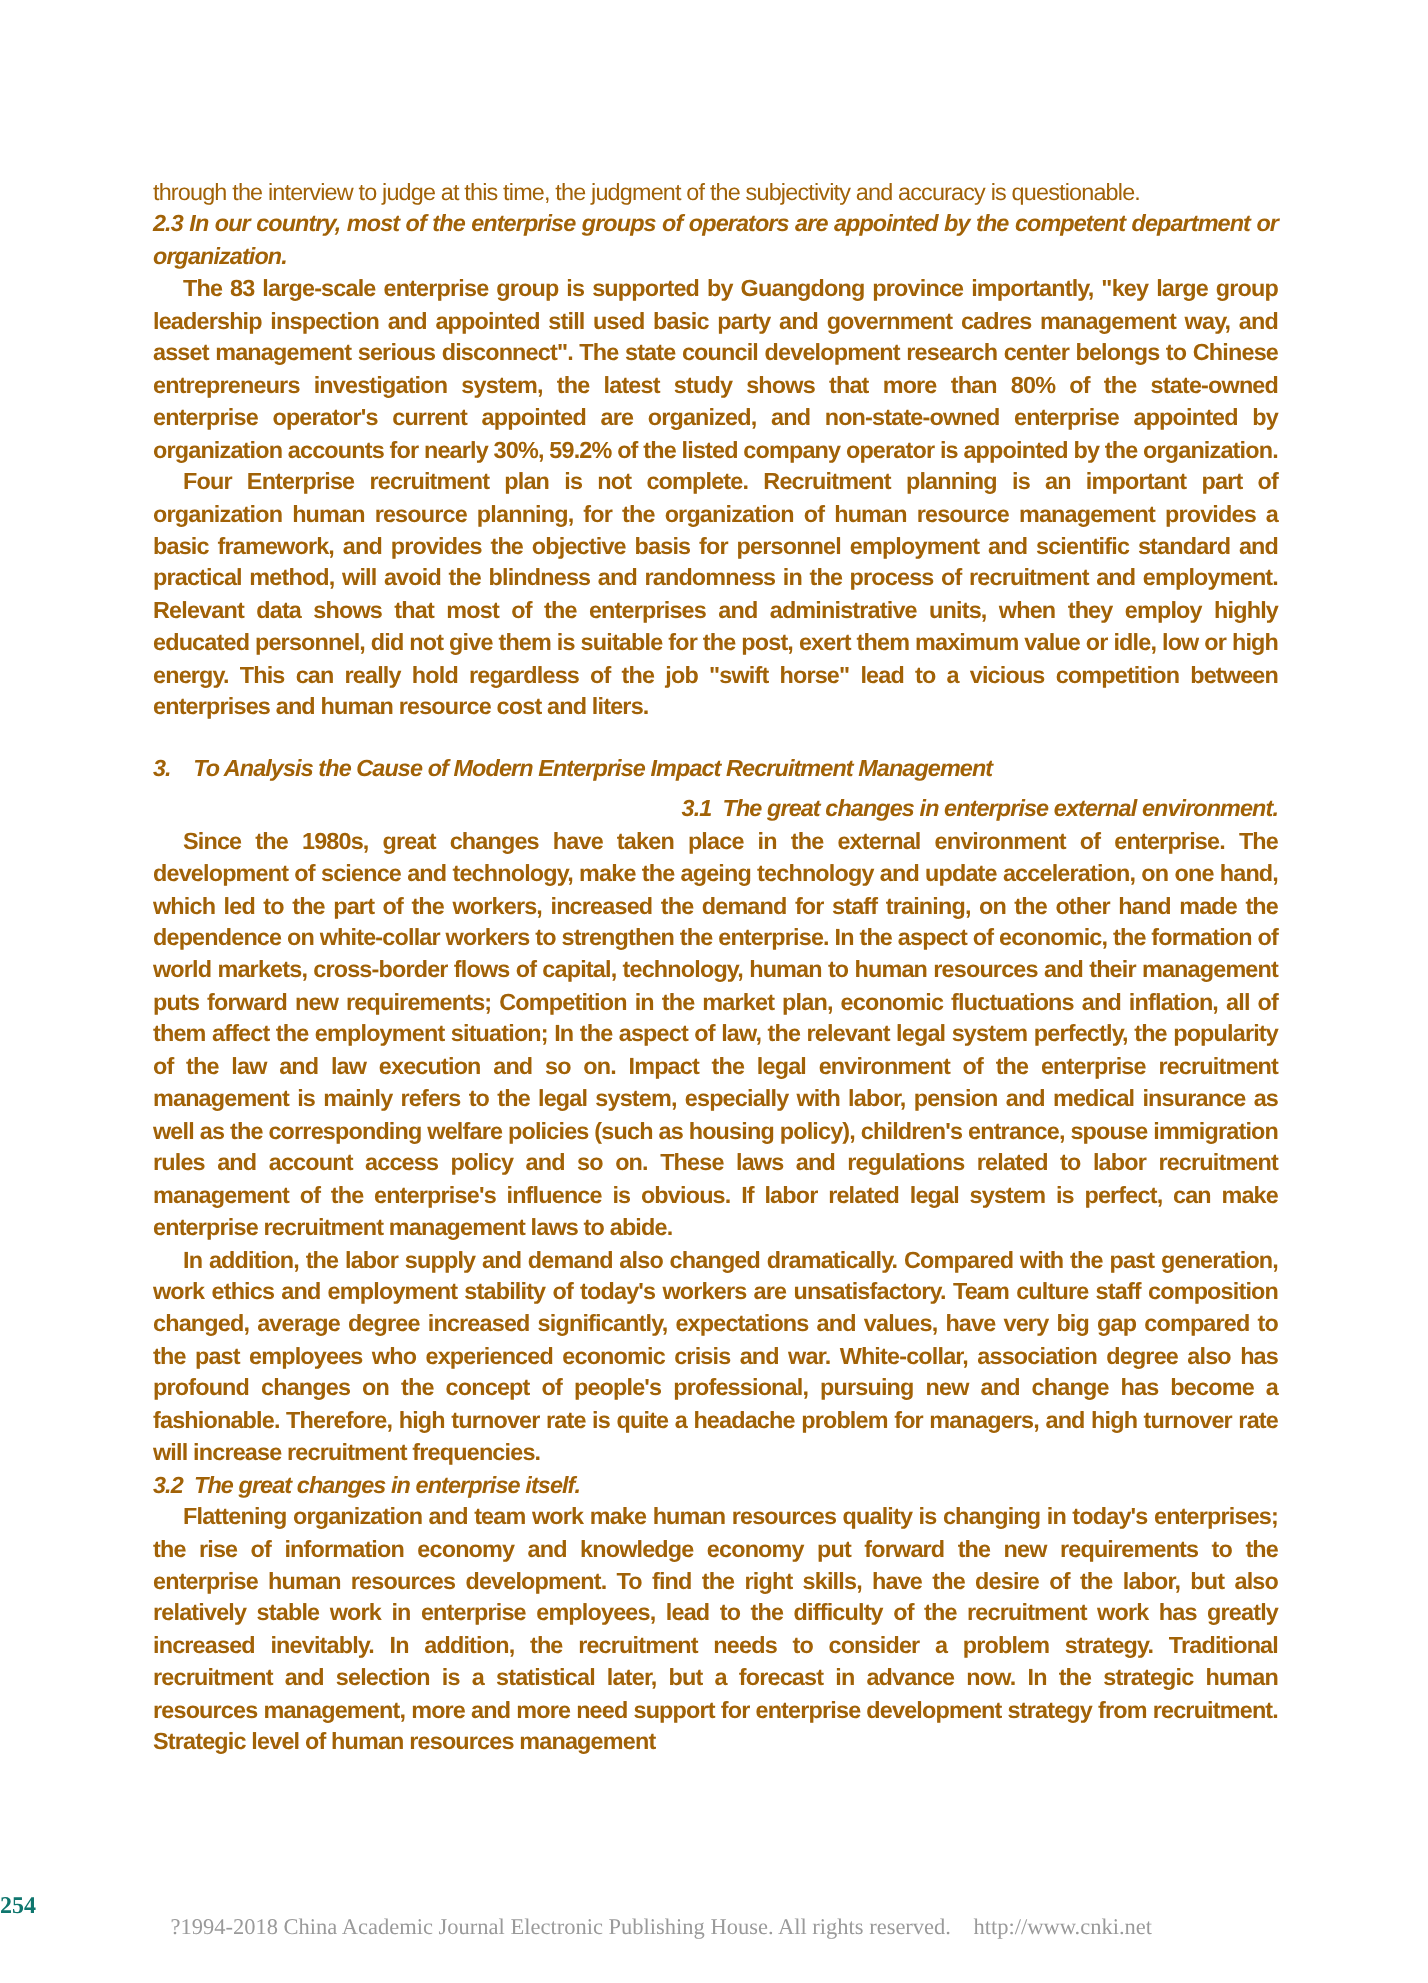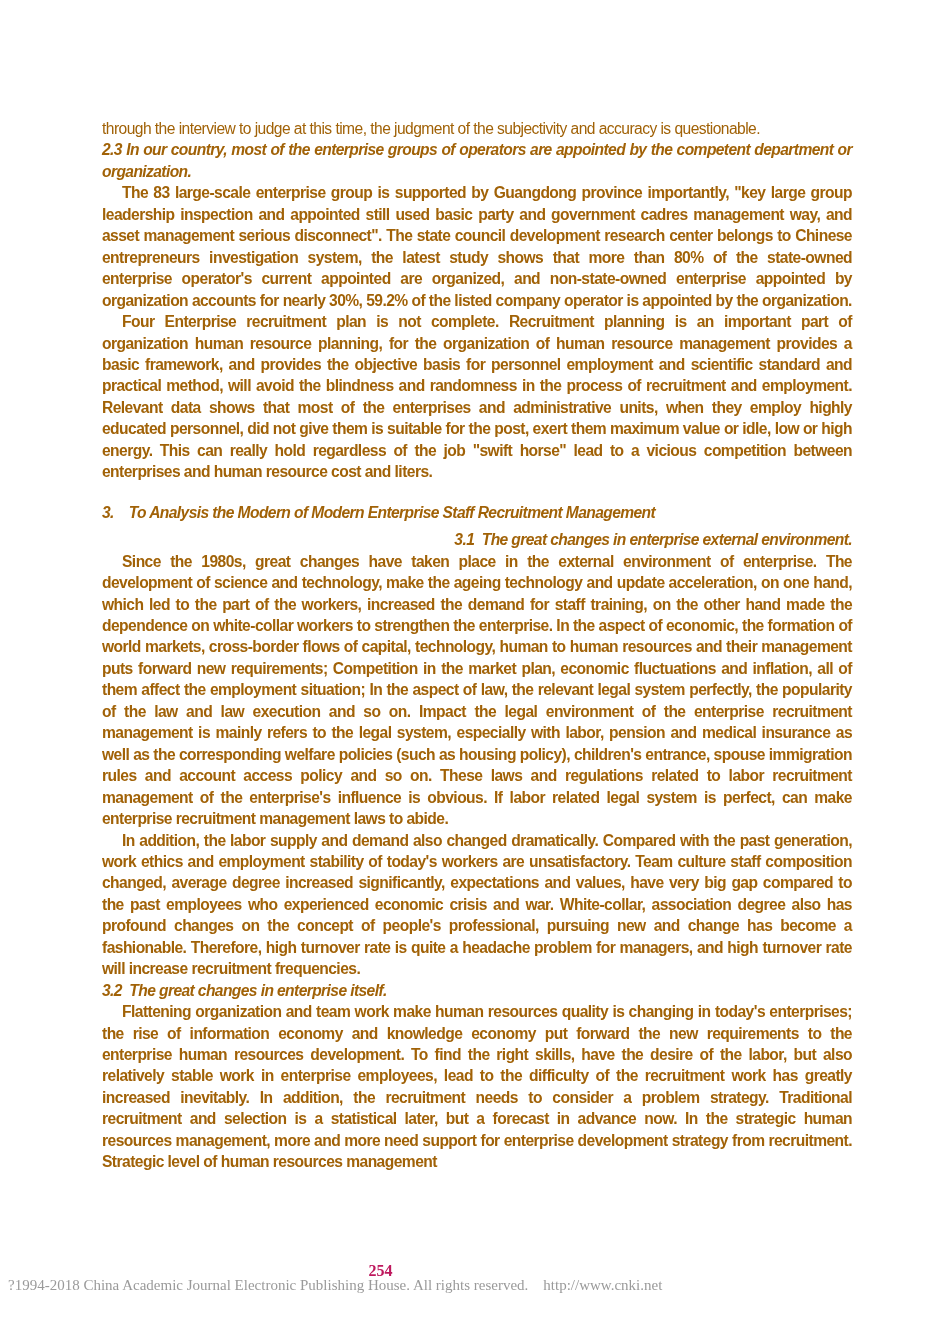--- a/index.html
+++ b/index.html
@@ -13,38 +13,38 @@
     text-align: justify;
     letter-spacing: -0.55px;
     word-spacing: 0px;
   }
   .p.indent { text-indent: 20px; font-weight: bold; }
   .h { font-weight: bold; text-align: left; letter-spacing: -0.6px; font-style: italic; }
   .h.justify { text-align: justify; }
   .sec { margin-top: 19px; margin-bottom: 6px; }
   .sub31 { margin-top: 0px; text-align: right; }
   .footer-num {
-    position: absolute; top: 1262px; left: 0; width: 761px; text-align: center;
-    font-family: "Liberation Serif", serif; font-weight: bold; font-size: 16px; color: #be185d;
+    position: absolute; top: 1262px; left: 0; width: 761px; 
+    font-family: "Liberation Serif", serif; font-weight: bold; font-size: 16px; color: #0f766e;
   }
   .footer-copy {
-    position: absolute; top: 1277px; left: 8px; width: 760px; text-align: left;
+    position: absolute; top: 1277px; left: 8px; width: 760px; text-align: right;
     font-family: "Liberation Serif", serif; font-size: 15px; color: #9a9a9a; white-space: nowrap;
   }
 </style>
 </head>
 <body>
 
 <div class="page">
   <p class="p">through the interview to judge at this time, the judgment of the subjectivity and accuracy is questionable.</p>
   <p class="h justify">2.3 In our country, most of the enterprise groups of operators are appointed by the competent department or organization.</p>
   <p class="p indent">The 83 large-scale enterprise group is supported by Guangdong province importantly, "key large group leadership inspection and appointed still used basic party and government cadres management way, and asset management serious disconnect". The state council development research center belongs to Chinese entrepreneurs investigation system, the latest study shows that more than 80% of the state-owned enterprise operator's current appointed are organized, and non-state-owned enterprise appointed by organization accounts for nearly 30%, 59.2% of the listed company operator is appointed by the organization.</p>
   <p class="p indent">Four Enterprise recruitment plan is not complete. Recruitment planning is an important part of organization human resource planning, for the organization of human resource management provides a basic framework, and provides the objective basis for personnel employment and scientific standard and practical method, will avoid the blindness and randomness in the process of recruitment and employment. Relevant data shows that most of the enterprises and administrative units, when they employ highly educated personnel, did not give them is suitable for the post, exert them maximum value or idle, low or high energy. This can really hold regardless of the job "swift horse" lead to a vicious competition between enterprises and human resource cost and liters.</p>
   <p class="h sec">
-    <span>3.</span>&nbsp;&nbsp;&nbsp;&nbsp;<span>To Analysis the Modern of Modern Enterprise Staff Recruitment Management</span>
+    <span>3.</span>&nbsp;&nbsp;&nbsp;&nbsp;<span>To Analysis the Cause of Modern Enterprise Impact Recruitment Management</span>
   </p>
   <p class="h sub31" style="white-space:pre;">3.1  The great changes in enterprise external environment.</p>
   <p class="p indent">Since the 1980s, great changes have taken place in the external environment of enterprise. The development of science and technology, make the ageing technology and update acceleration, on one hand, which led to the part of the workers, increased the demand for staff training, on the other hand made the dependence on white-collar workers to strengthen the enterprise. In the aspect of economic, the formation of world markets, cross-border flows of capital, technology, human to human resources and their management puts forward new requirements; Competition in the market plan, economic fluctuations and inflation, all of them affect the employment situation; In the aspect of law, the relevant legal system perfectly, the popularity of the law and law execution and so on. Impact the legal environment of the enterprise recruitment management is mainly refers to the legal system, especially with labor, pension and medical insurance as well as the corresponding welfare policies (such as housing policy), children's entrance, spouse immigration rules and account access policy and so on. These laws and regulations related to labor recruitment management of the enterprise's influence is obvious. If labor related legal system is perfect, can make enterprise recruitment management laws to abide.</p>
   <p class="p indent">In addition, the labor supply and demand also changed dramatically. Compared with the past generation, work ethics and employment stability of today's workers are unsatisfactory. Team culture staff composition changed, average degree increased significantly, expectations and values, have very big gap compared to the past employees who experienced economic crisis and war. White-collar, association degree also has profound changes on the concept of people's professional, pursuing new and change has become a fashionable. Therefore, high turnover rate is quite a headache problem for managers, and high turnover rate will increase recruitment frequencies.</p>
   <p class="h" style="white-space:pre;">3.2  The great changes in enterprise itself.</p>
   <p class="p indent">Flattening organization and team work make human resources quality is changing in today's enterprises; the rise of information economy and knowledge economy put forward the new requirements to the enterprise human resources development. To find the right skills, have the desire of the labor, but also relatively stable work in enterprise employees, lead to the difficulty of the recruitment work has greatly increased inevitably. In addition, the recruitment needs to consider a problem strategy. Traditional recruitment and selection is a statistical later, but a forecast in advance now. In the strategic human resources management, more and more need support for enterprise development strategy from recruitment. Strategic level of human resources management</p>
 </div>
 
 <div class="footer-num">254</div>
 <div class="footer-copy" style="white-space:pre;">?1994-2018 China Academic Journal Electronic Publishing House. All rights reserved.    http://www.cnki.net</div>

